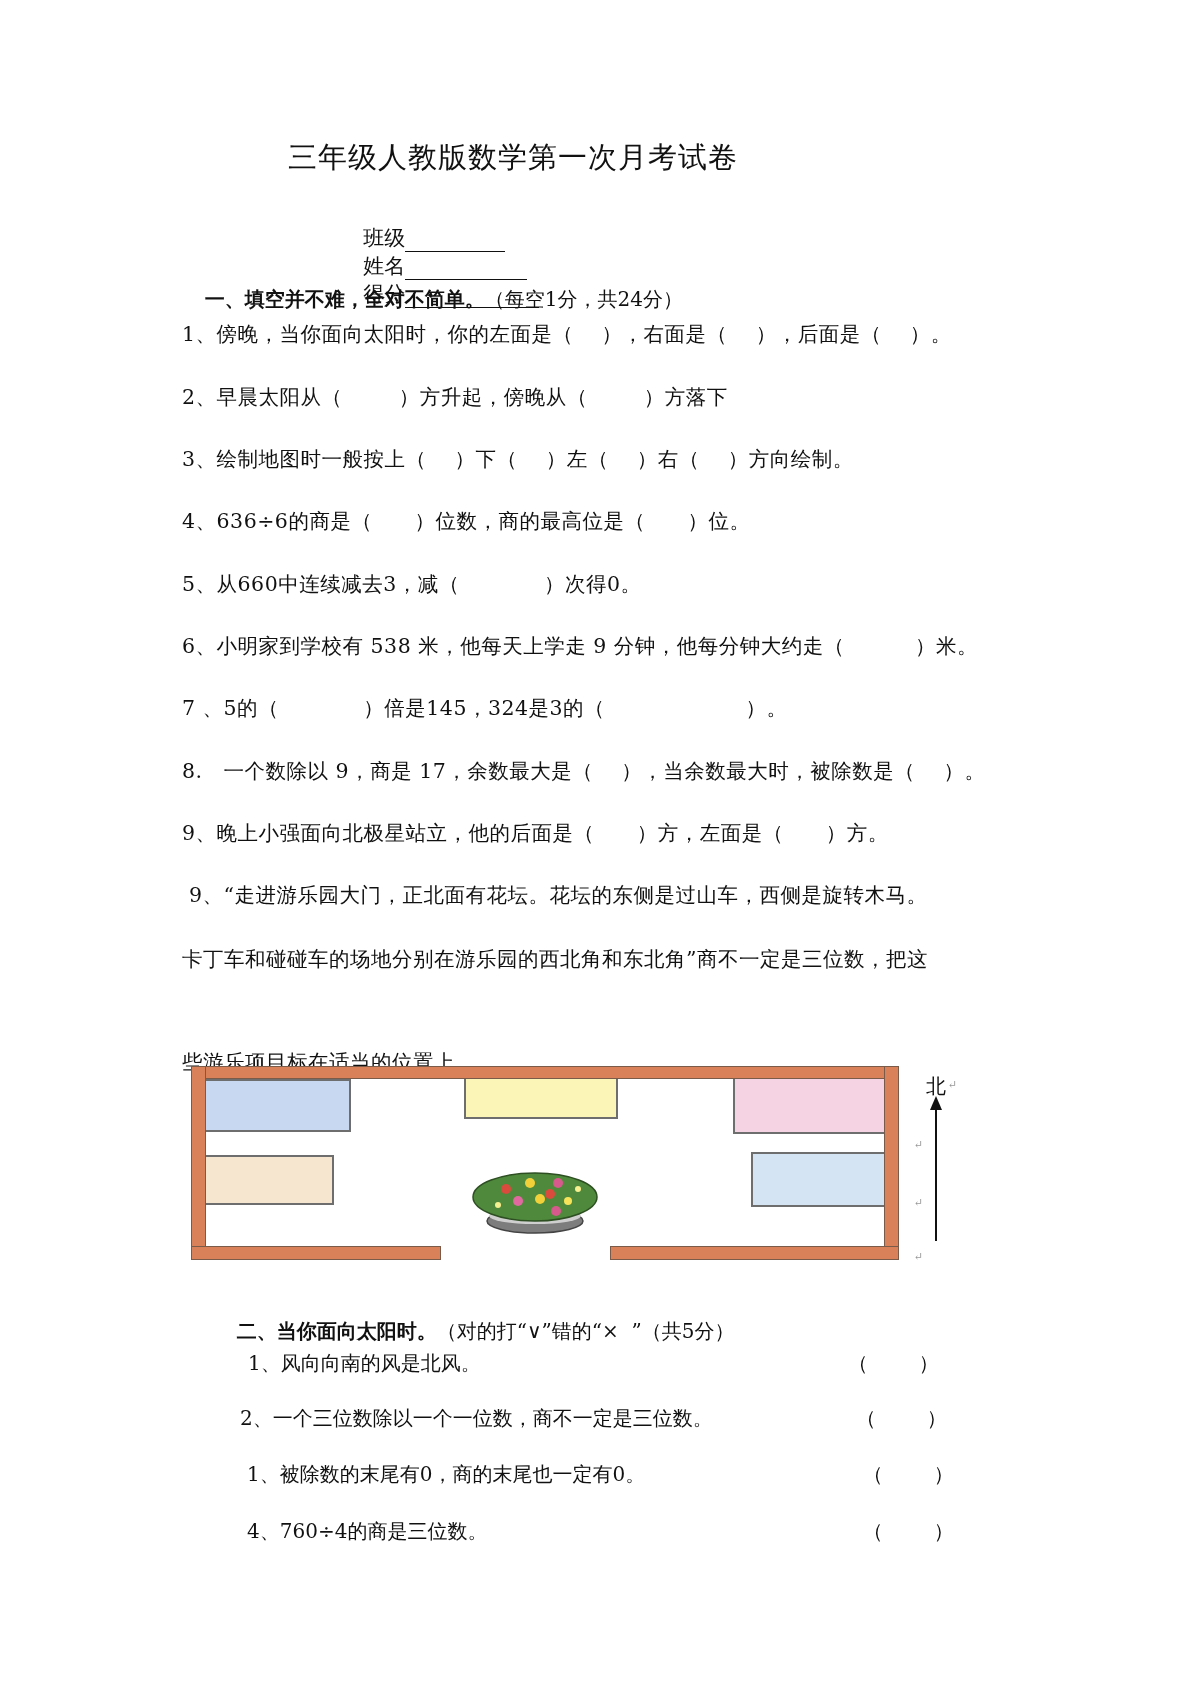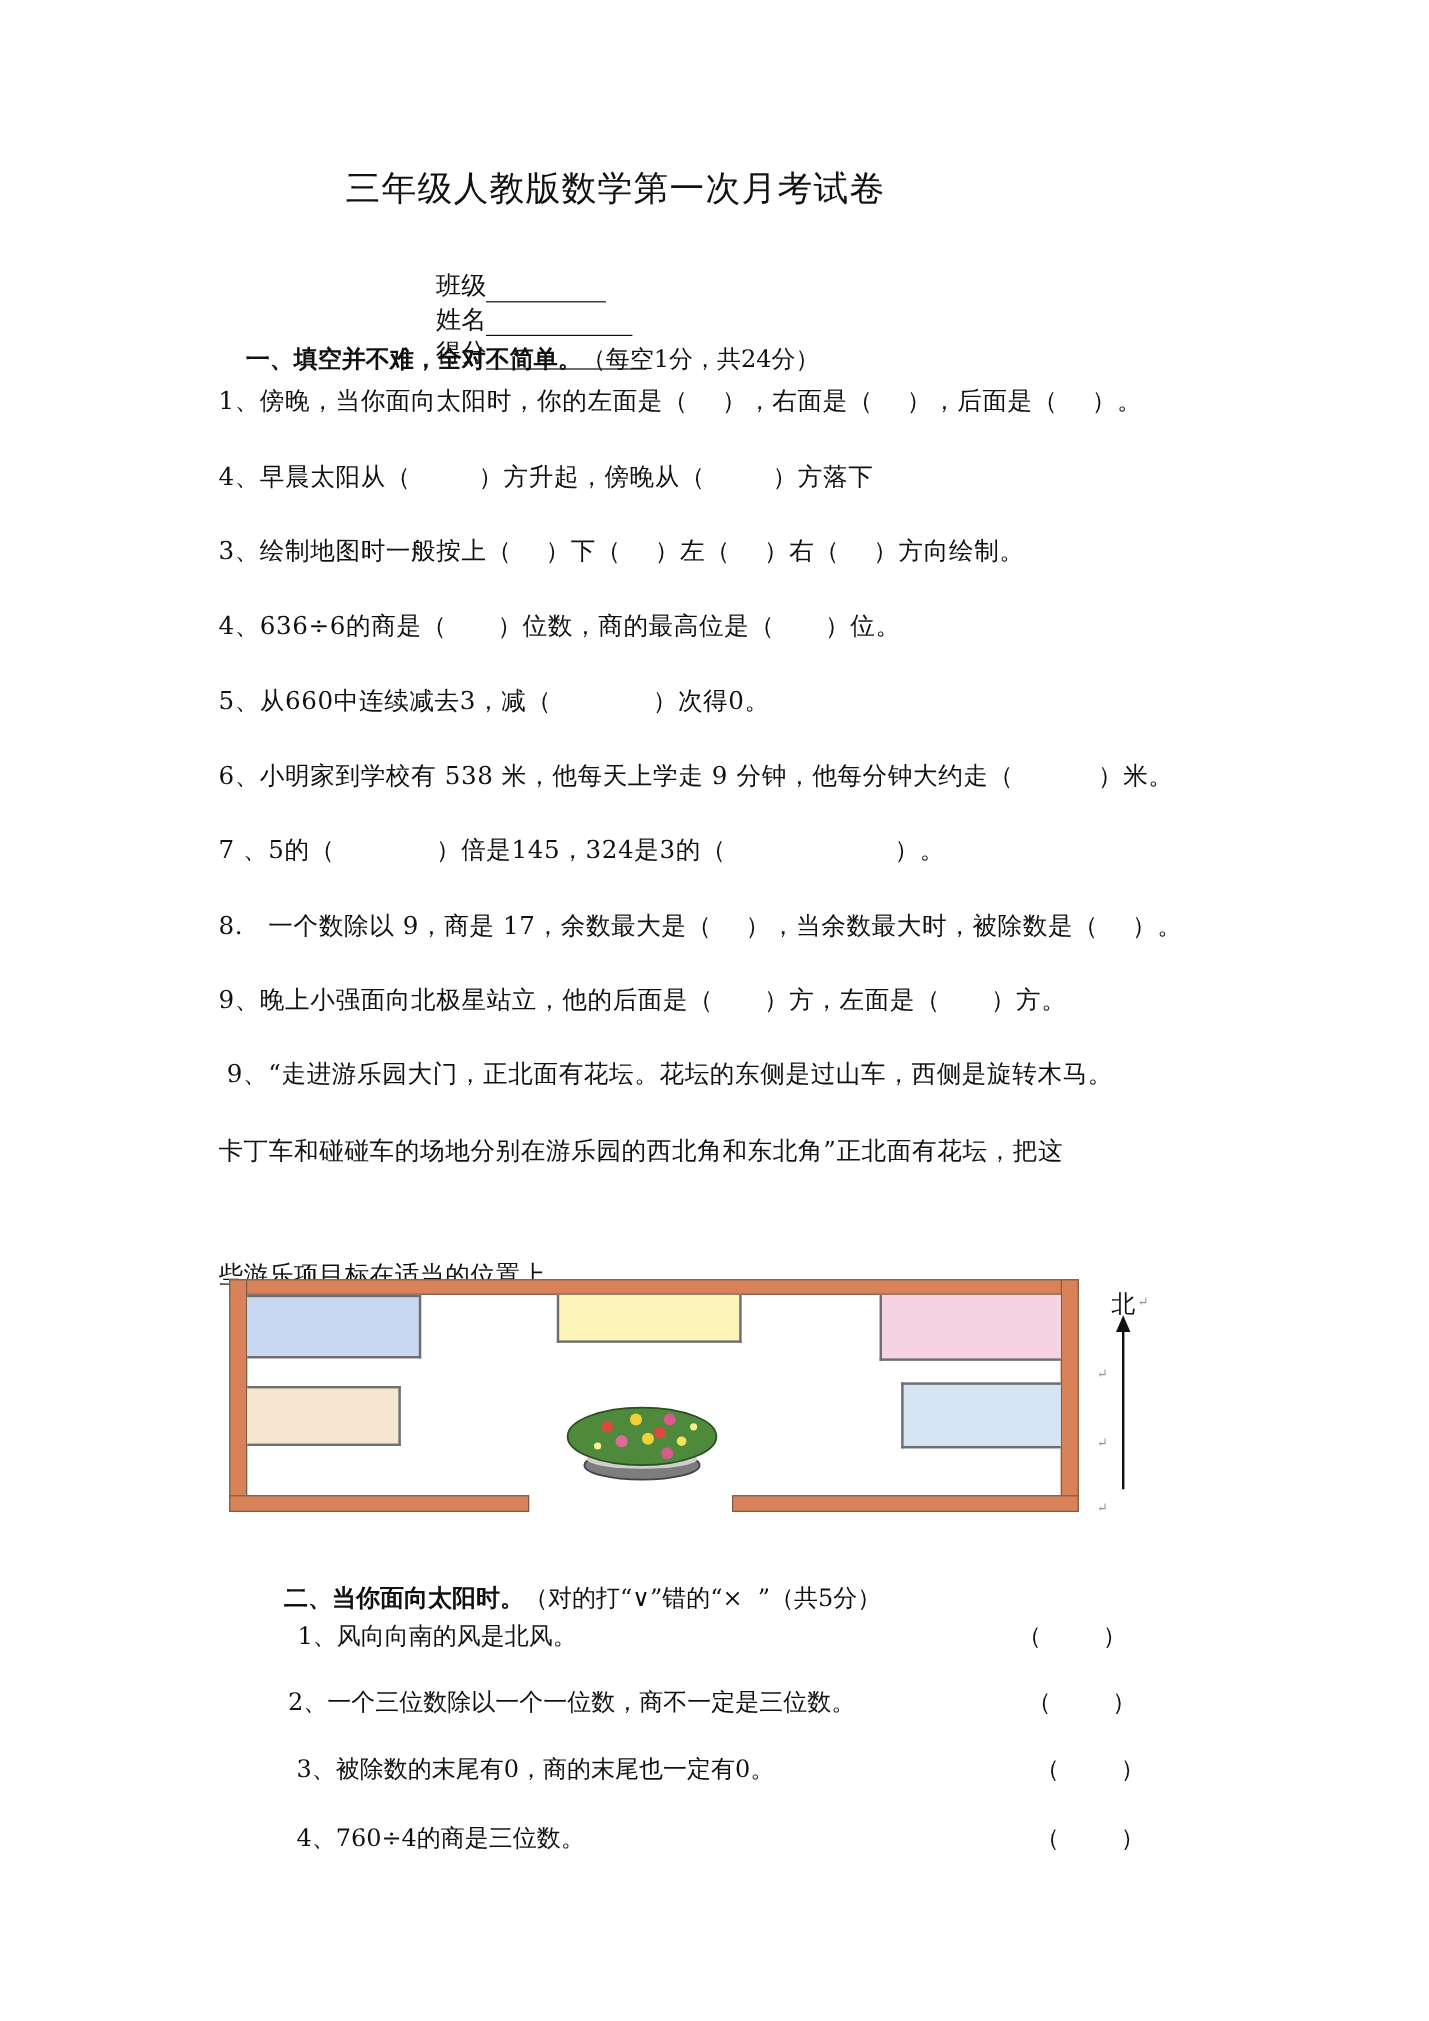--- a/index.html
+++ b/index.html
@@ -40,31 +40,31 @@
   <span class="info-field">班级</span><span class="info-line" style="width:100px;"></span>
   <span class="info-field">姓名</span><span class="info-line" style="width:122px; margin-right:36px;"></span>
   <span class="info-field">得分</span><span class="info-line" style="width:134px;"></span>
 </div>
 
 <div class="abs section-head" style="left:192px; top:262px;">
   <b>一、填空并不难，全对不简单。</b><span class="note">（每空1分，共24分）</span>
 </div>
 
 <div class="abs q" style="left:182px; top:320px;">1、傍晚，当你面向太阳时，你的左面是（    ），右面是（    ），后面是（    ）。</div>
-<div class="abs q" style="left:182px; top:383px;">4、早晨太阳从（        ）方升起，傍晚从（        ）方落下</div>
+<div class="abs q" style="left:182px; top:383px;">2、早晨太阳从（        ）方升起，傍晚从（        ）方落下</div>
 <div class="abs q" style="left:182px; top:445px;">3、绘制地图时一般按上（    ）下（    ）左（    ）右（    ）方向绘制。</div>
 <div class="abs q" style="left:182px; top:507px;">4、636÷6的商是（      ）位数，商的最高位是（      ）位。</div>
 <div class="abs q" style="left:182px; top:570px;">5、从660中连续减去3，减（            ）次得0。</div>
 <div class="abs q" style="left:182px; top:632px;text-align:right;">6、小明家到学校有 538 米，他每天上学走 9 分钟，他每分钟大约走（          ）米。</div>
 <div class="abs q" style="left:182px; top:694px;">7 、5的（            ）倍是145，324是3的（                    ）。</div>
 <div class="abs q" style="left:182px; top:757px;">8.   一个数除以 9，商是 17，余数最大是（    ），当余数最大时，被除数是（    ）。</div>
 <div class="abs q" style="left:182px; top:819px;">9、晚上小强面向北极星站立，他的后面是（      ）方，左面是（      ）方。</div>
 
 <div class="abs q" style="left:182px; top:881px;"> 9、“走进游乐园大门，正北面有花坛。花坛的东侧是过山车，西侧是旋转木马。</div>
-<div class="abs q" style="left:182px; top:945px;">卡丁车和碰碰车的场地分别在游乐园的西北角和东北角”正北面有花坛，把这</div>
+<div class="abs q" style="left:182px; top:945px;">卡丁车和碰碰车的场地分别在游乐园的西北角和东北角”商不一定是三位数，把这</div>
 <div class="abs q" style="left:182px; top:1008px;margin-top:40px;">些游乐项目标在适当的位置上。</div>
 
 <div class="diagram">
 
   <div class="wall" style="left:1px; top:0; width:708px; height:13px;"></div>
 
   <div class="wall" style="left:1px; top:0; width:15px; height:194px;"></div>
 
   <div class="wall" style="left:694px; top:0; width:15px; height:194px;"></div>
 
@@ -110,17 +110,17 @@
 <div class="abs section-head" style="left:224px; top:1294px;">
   <b>二、当你面向太阳时。</b><span class="note">（对的打“∨”错的“×  ”（共5分）</span>
 </div>
 
 <div class="abs judge" style="left:248px; top:1350px;">1、风向向南的风是北风。</div>
 <div class="abs paren" style="left:848px; top:1350px;">（        ）</div>
 
 <div class="abs judge" style="left:240px; top:1405px;">2、一个三位数除以一个一位数，商不一定是三位数。</div>
 <div class="abs paren" style="left:856px; top:1405px;">（        ）</div>
 
-<div class="abs judge" style="left:247px; top:1461px;">3、被除数的末尾有0，商的末尾也一定有0。</div>
+<div class="abs judge" style="left:247px; top:1461px;">1、被除数的末尾有0，商的末尾也一定有0。</div>
 <div class="abs paren" style="left:863px; top:1461px;">（        ）</div>
 
 <div class="abs judge" style="left:247px; top:1518px;">4、760÷4的商是三位数。</div>
 <div class="abs paren" style="left:863px; top:1518px;">（        ）</div>
 
 </body></html>

